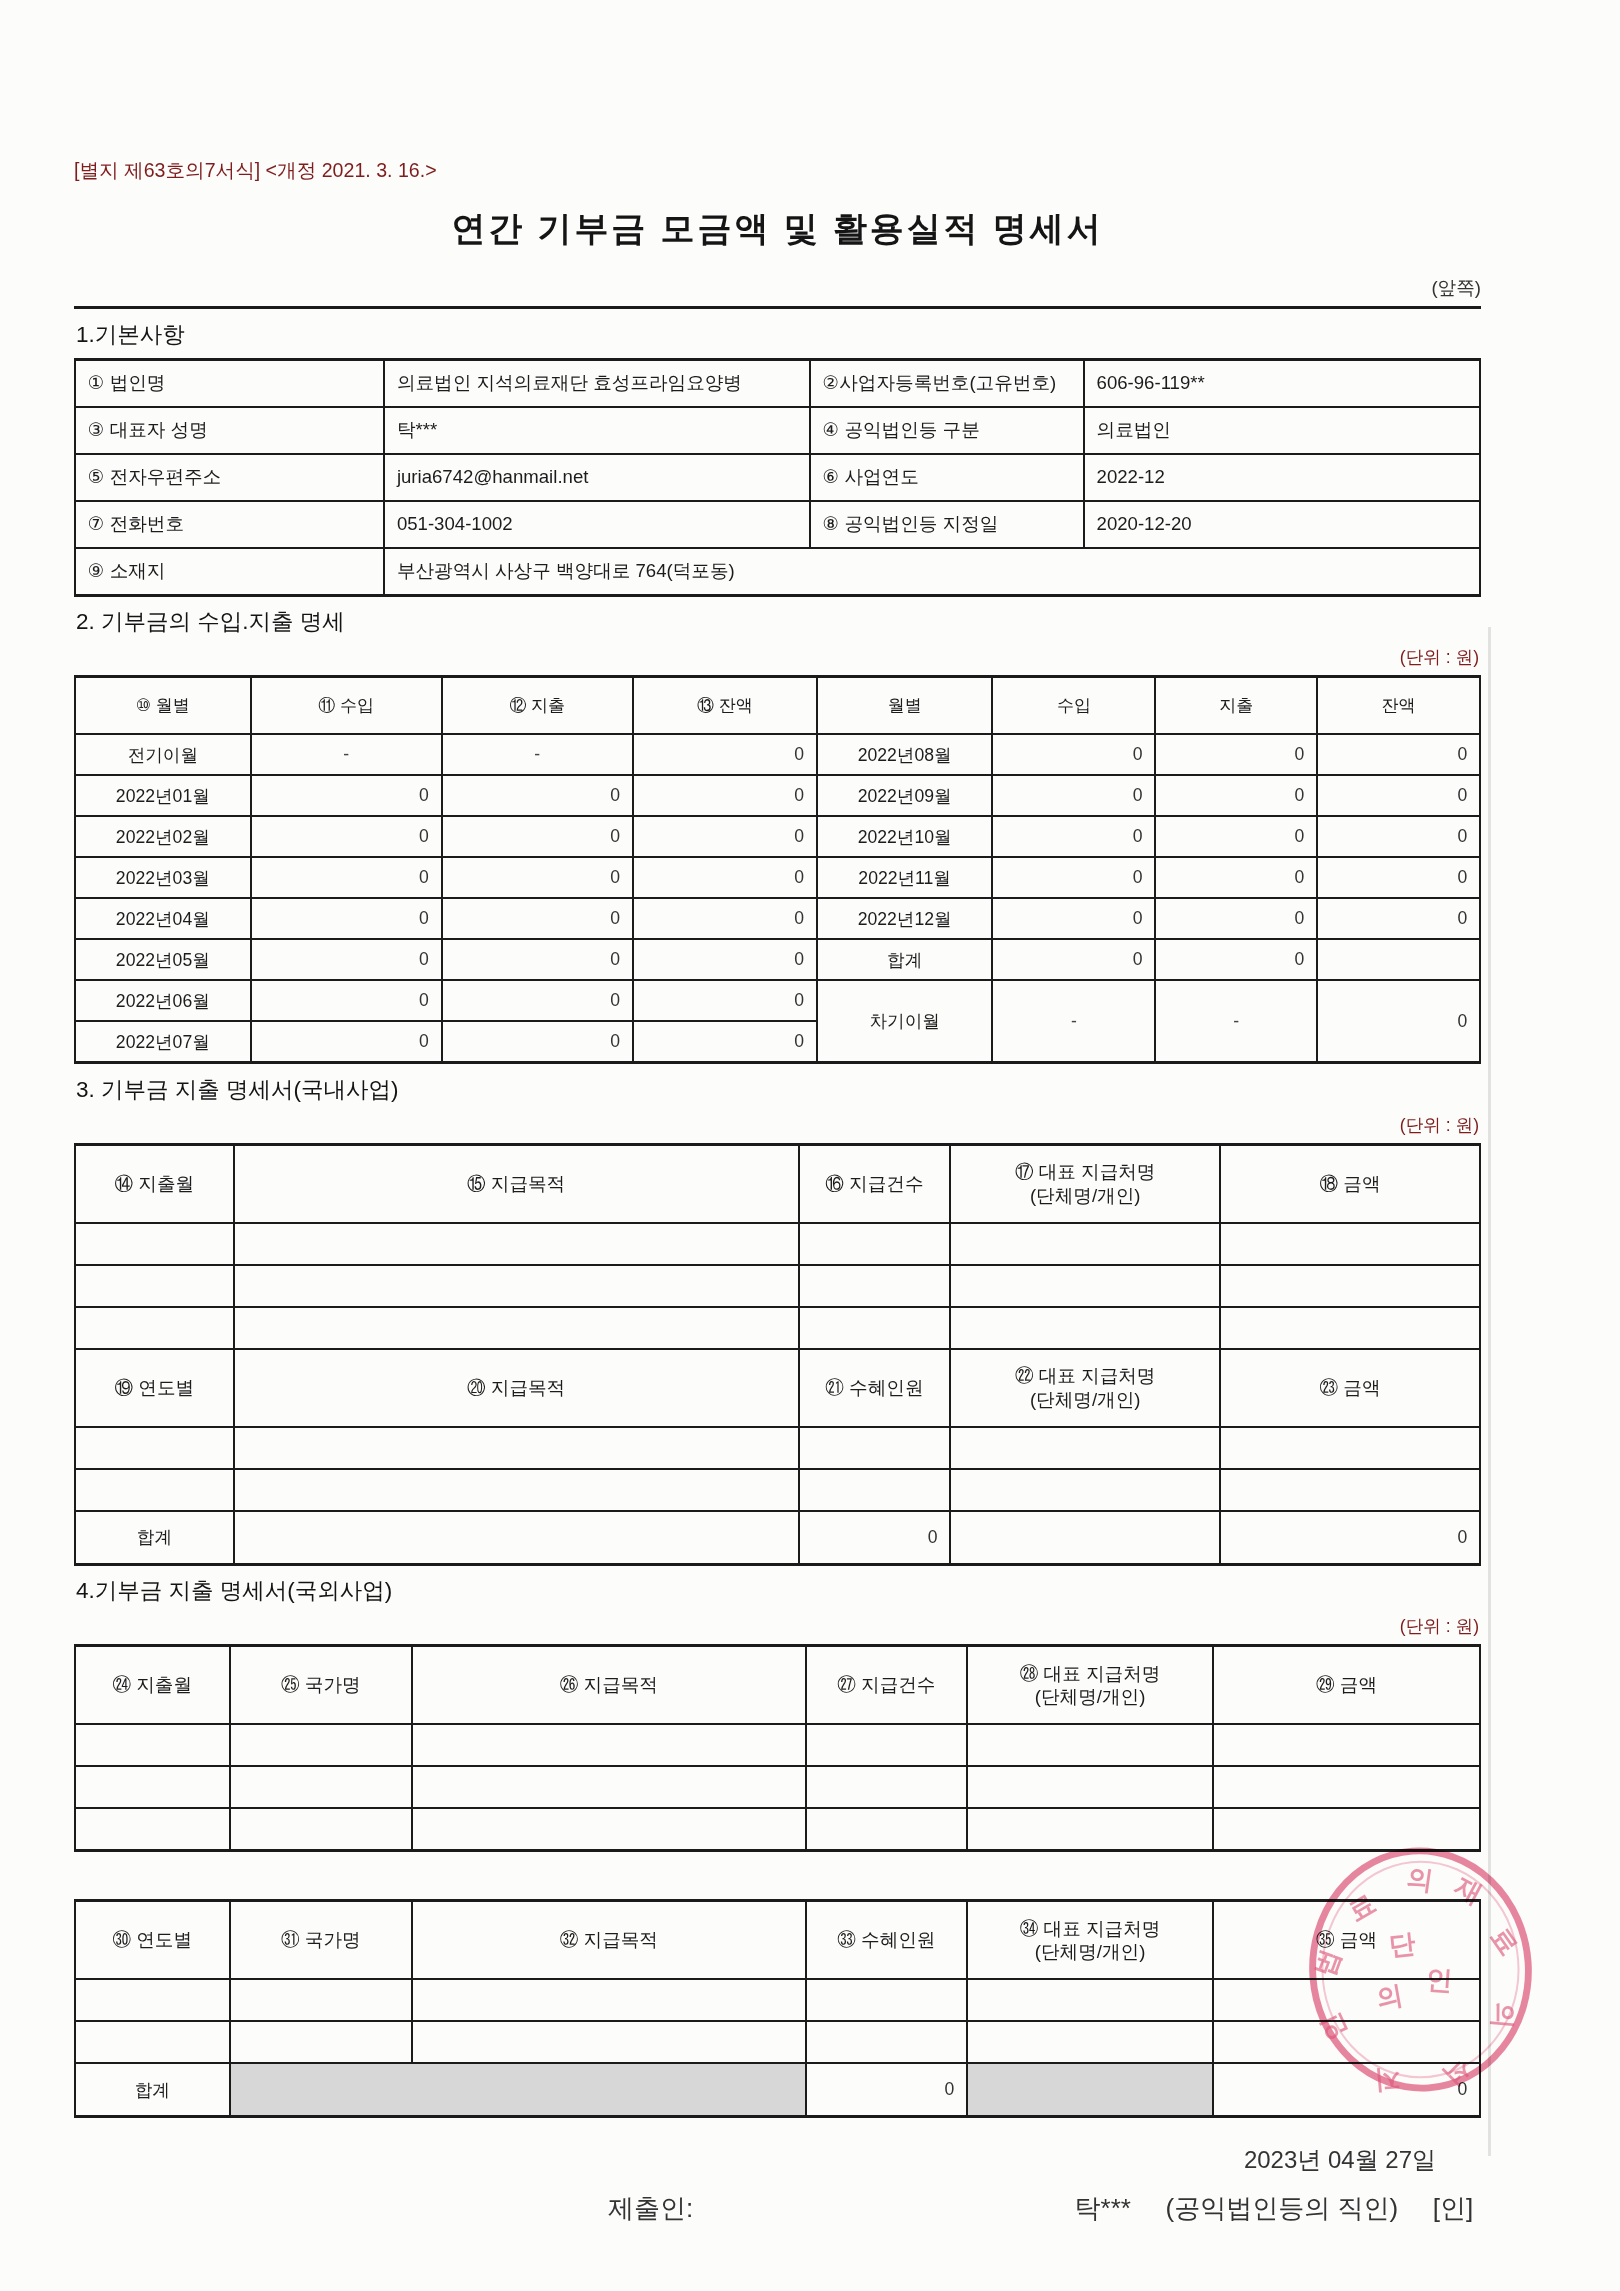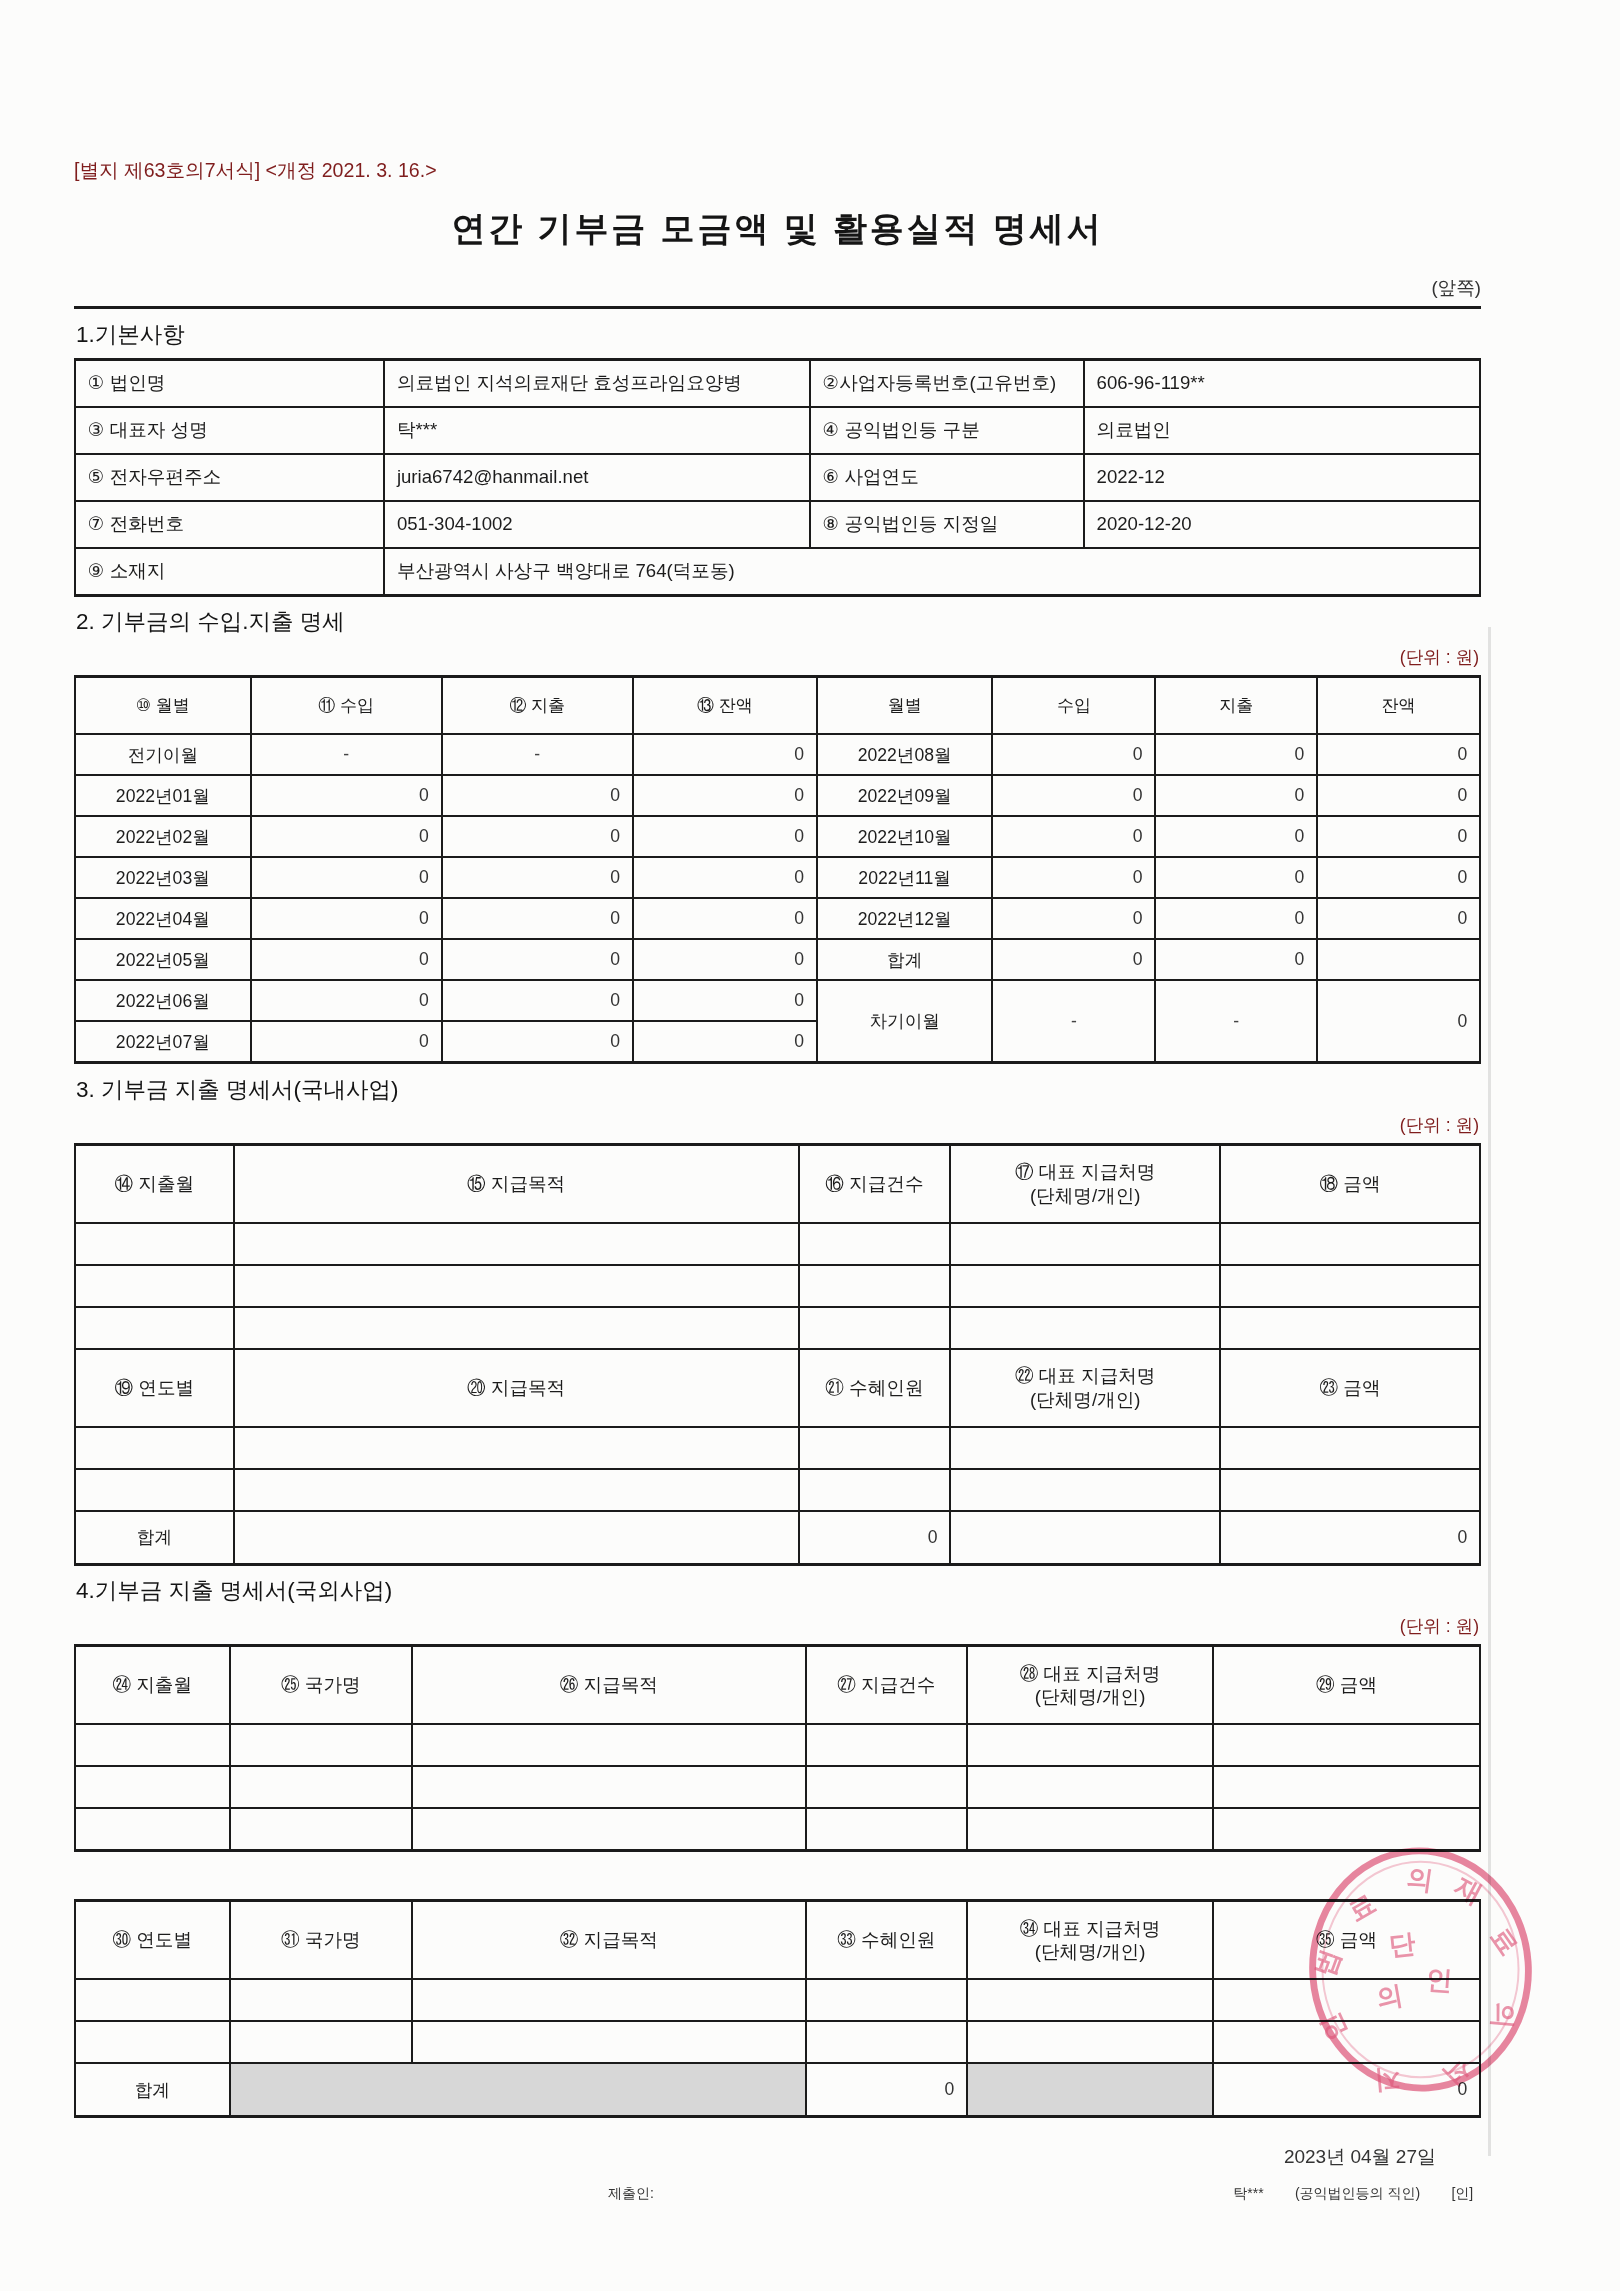--- a/index.html
+++ b/index.html
@@ -31,22 +31,22 @@
   .dash { text-align:center; color:#444; }
 
   .detail th { height:74px; font-size:18.6px; line-height:1.25; }
   .detail td { height:38px; font-size:17.6px; }
   .detail .total td { height:49px; }
   .total-label { text-align:center; font-size:20.6px; }
   .gray { background:#d7d7d7; }
   .tbl-gap { height:47px; }
 
   .legal { margin-top:15.7px; font-size:20.6px; color:#2a2a2a; }
-  .date-line { text-align:right; font-size:19px; margin-top:25.5px; padding-right:45px; color:#333; }
-  .sign-line { position:relative; height:35px; margin-top:15.7px; font-size:14px; color:#333;text-decoration:underline; }
+  .date-line { text-align:right; font-size:24px; margin-top:25.5px; padding-right:45px; color:#333; }
+  .sign-line { position:relative; height:35px; margin-top:15.7px; font-size:26px; color:#333;text-decoration:underline; }
   .submitter { position:absolute; left:534px; }
   .signer { position:absolute; right:7.8px; }
   .signer span { margin-left:27.4px; }
 
   .stamp { position:absolute; left:1296px; top:1839px; width:249px; height:261px; mix-blend-mode:multiply; pointer-events:none; }
   .scan-edge { position:absolute; left:1488px; top:627px; width:2.9px; height:1529px; background:#cccccc; opacity:.55; }
 </style>
 </head>
 <body>
 

